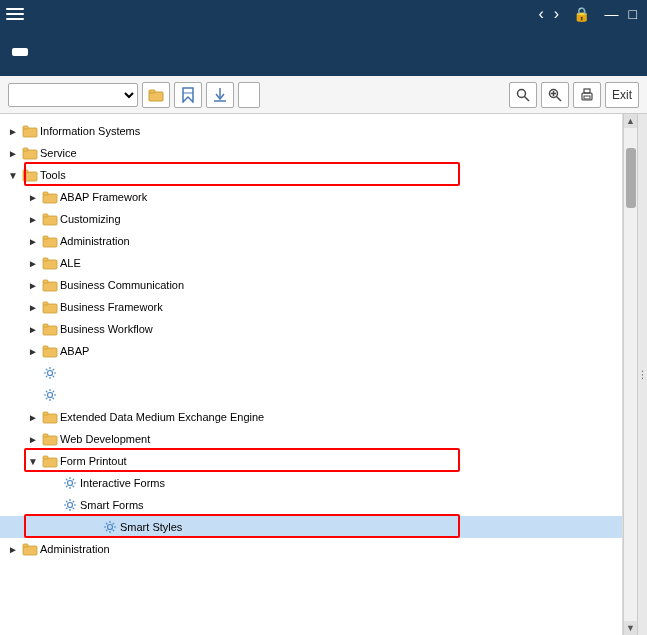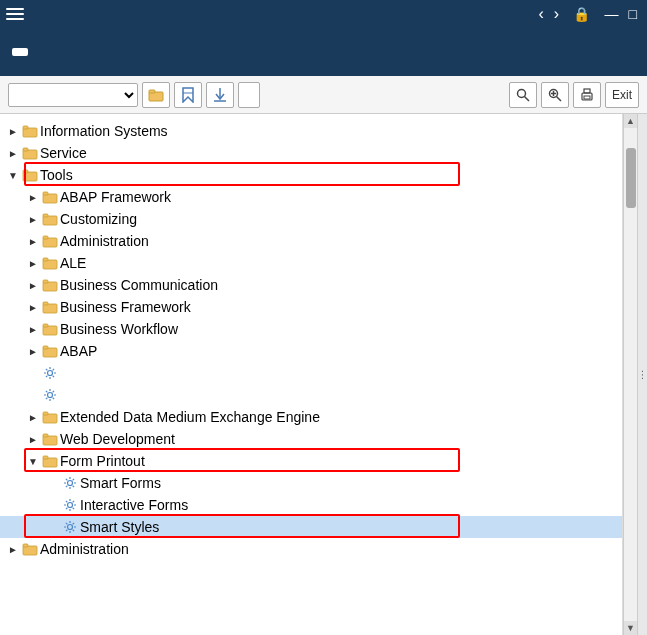--- a/index.html
+++ b/index.html
@@ -136,33 +136,33 @@
 
     
     .tree-item {
       display: flex;
       align-items: center;
       height: 22px;
       padding-left: 0;
       cursor: pointer;
       white-space: nowrap;
     }
-    .tree-item.selected { background: #c5ddf5; }
+    .tree-item.selected { background: #c5ddf5; padding-left: 40px; }
 
     .tree-item .indent { display: inline-block; flex-shrink: 0; }
     .tree-item .expander {
       width: 14px; height: 14px; display: inline-flex; align-items: center; justify-content: center;
       font-size: 10px; color: #333; flex-shrink: 0;
     }
     .tree-item .folder-icon {
       width: 16px; height: 14px; display: inline-flex; align-items: center; justify-content: center;
       margin: 0 2px; flex-shrink: 0;
     }
     .tree-item .item-label {
-      font-size: 14px; color: #000;
+      font-size: 11px; color: #000;
     }
 
     
     .red-outline {
       position: absolute;
       border: 2px solid red;
       border-radius: 2px;
       pointer-events: none;
     }
   </style>
@@ -456,41 +456,41 @@
               <line x1="7" y1="11" x2="7" y2="13"></line>
               <line x1="1" y1="7" x2="3" y2="7"></line>
               <line x1="11" y1="7" x2="13" y2="7"></line>
               <line x1="2.9" y1="2.9" x2="4.4" y2="4.4"></line>
               <line x1="9.6" y1="9.6" x2="11.1" y2="11.1"></line>
               <line x1="11.1" y1="2.9" x2="9.6" y2="4.4"></line>
               <line x1="4.4" y1="9.6" x2="2.9" y2="11.1"></line>
             </g>
           </svg>
         </span>
-        <span class="item-label">Smart Forms</span>
+        <span class="item-label">Interactive Forms</span>
       </div>
       <div class="tree-item">
         <span class="indent" style="width:46px"></span>
         <span class="expander"></span>
         <span class="folder-icon">
           <svg width="14" height="14" viewBox="0 0 14 14">
             <circle cx="7" cy="7" r="2.5" fill="none" stroke="#4a86c8" stroke-width="1.2"></circle>
             <g stroke="#4a86c8" stroke-width="1.2">
               <line x1="7" y1="1" x2="7" y2="3"></line>
               <line x1="7" y1="11" x2="7" y2="13"></line>
               <line x1="1" y1="7" x2="3" y2="7"></line>
               <line x1="11" y1="7" x2="13" y2="7"></line>
               <line x1="2.9" y1="2.9" x2="4.4" y2="4.4"></line>
               <line x1="9.6" y1="9.6" x2="11.1" y2="11.1"></line>
               <line x1="11.1" y1="2.9" x2="9.6" y2="4.4"></line>
               <line x1="4.4" y1="9.6" x2="2.9" y2="11.1"></line>
             </g>
           </svg>
         </span>
-        <span class="item-label">Interactive Forms</span>
+        <span class="item-label">Smart Forms</span>
       </div>
       <div class="tree-item selected">
         <span class="indent" style="width:46px"></span>
         <span class="expander"></span>
         <span class="folder-icon">
           <svg width="14" height="14" viewBox="0 0 14 14">
             <circle cx="7" cy="7" r="2.5" fill="none" stroke="#4a86c8" stroke-width="1.2"></circle>
             <g stroke="#4a86c8" stroke-width="1.2">
               <line x1="7" y1="1" x2="7" y2="3"></line>
               <line x1="7" y1="11" x2="7" y2="13"></line>

